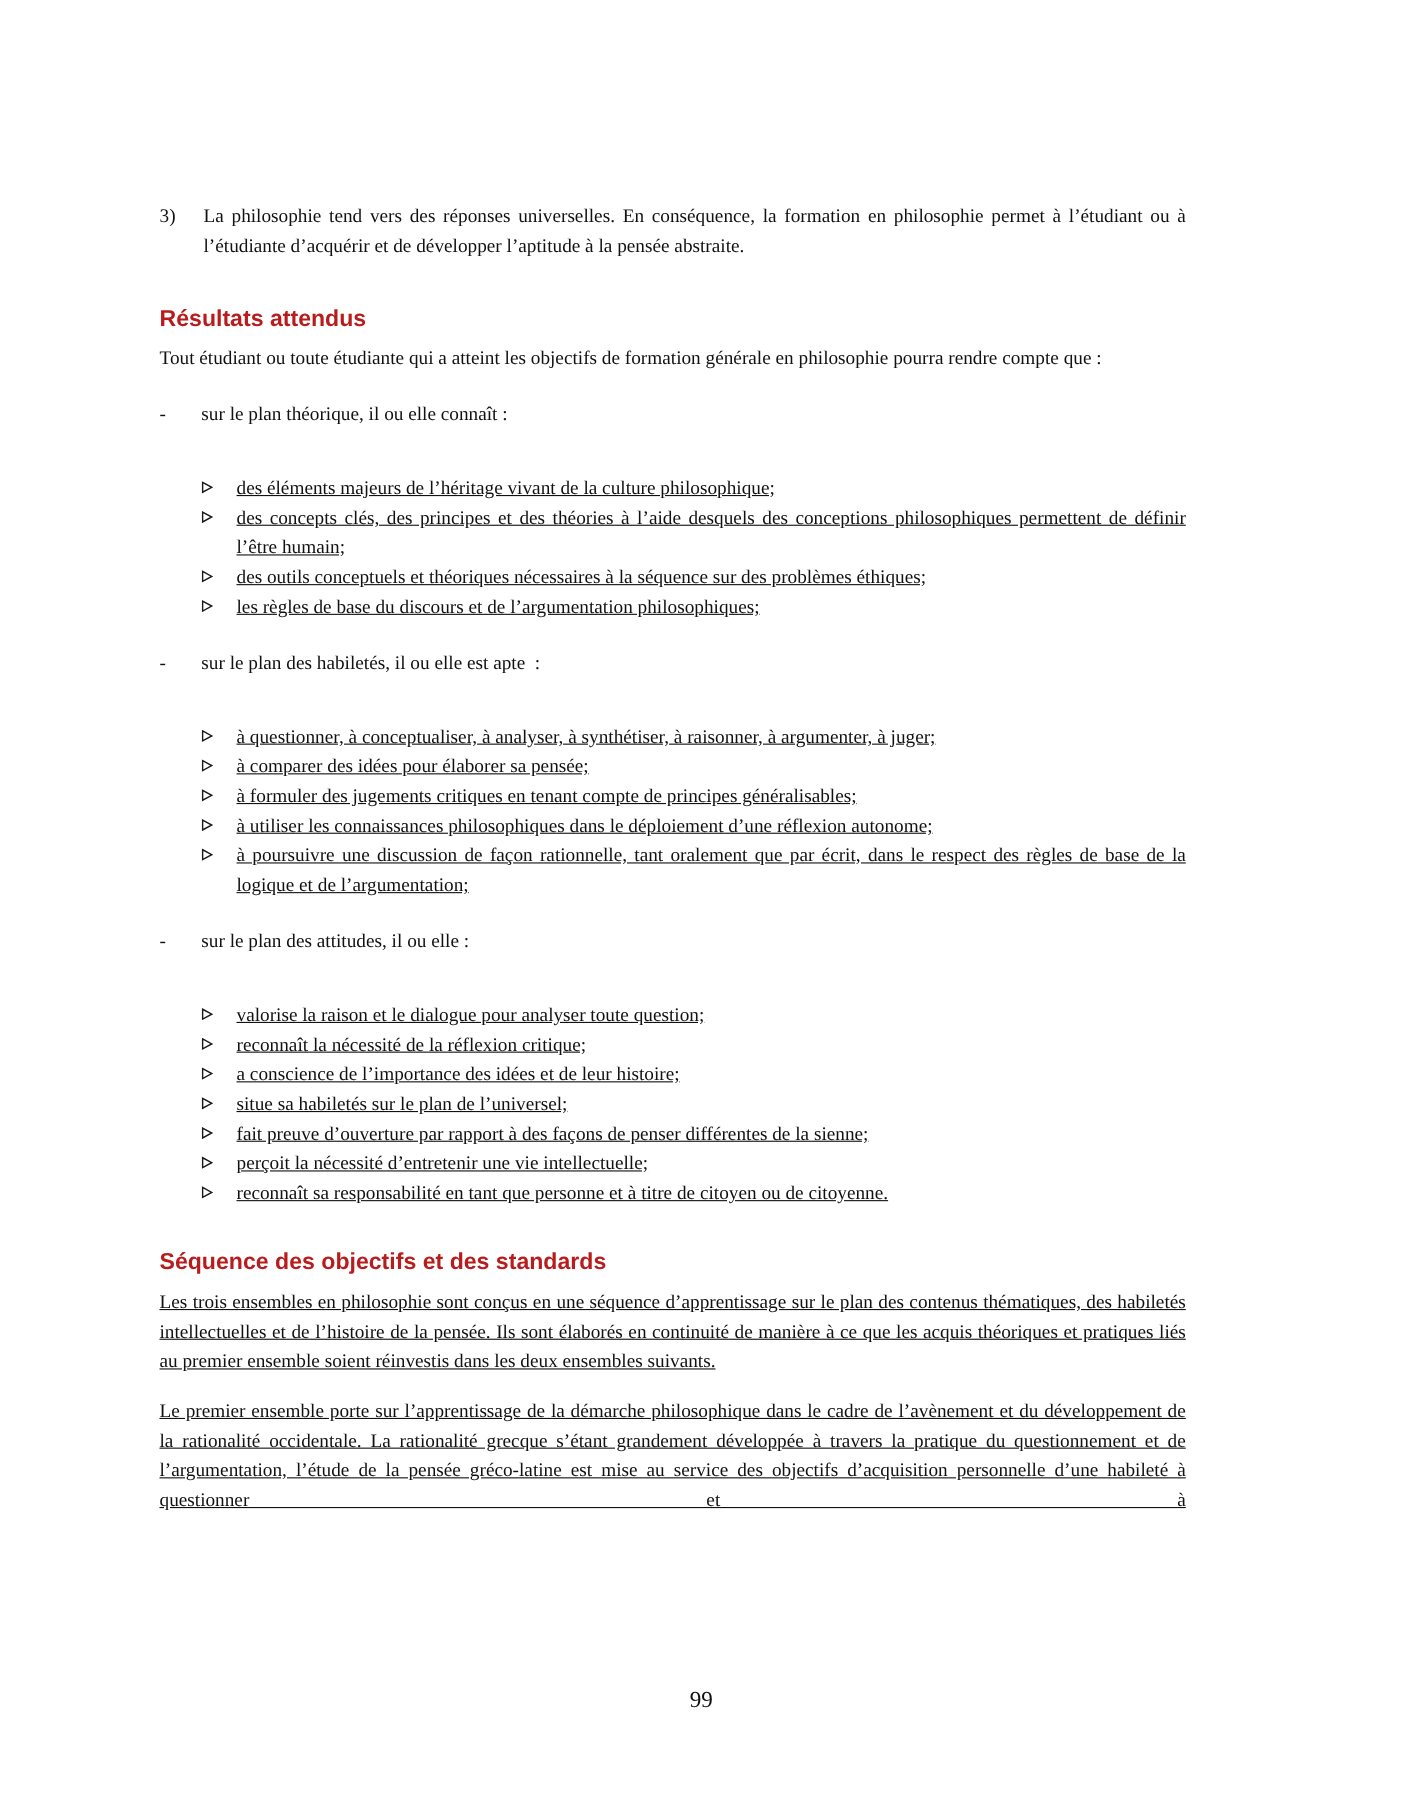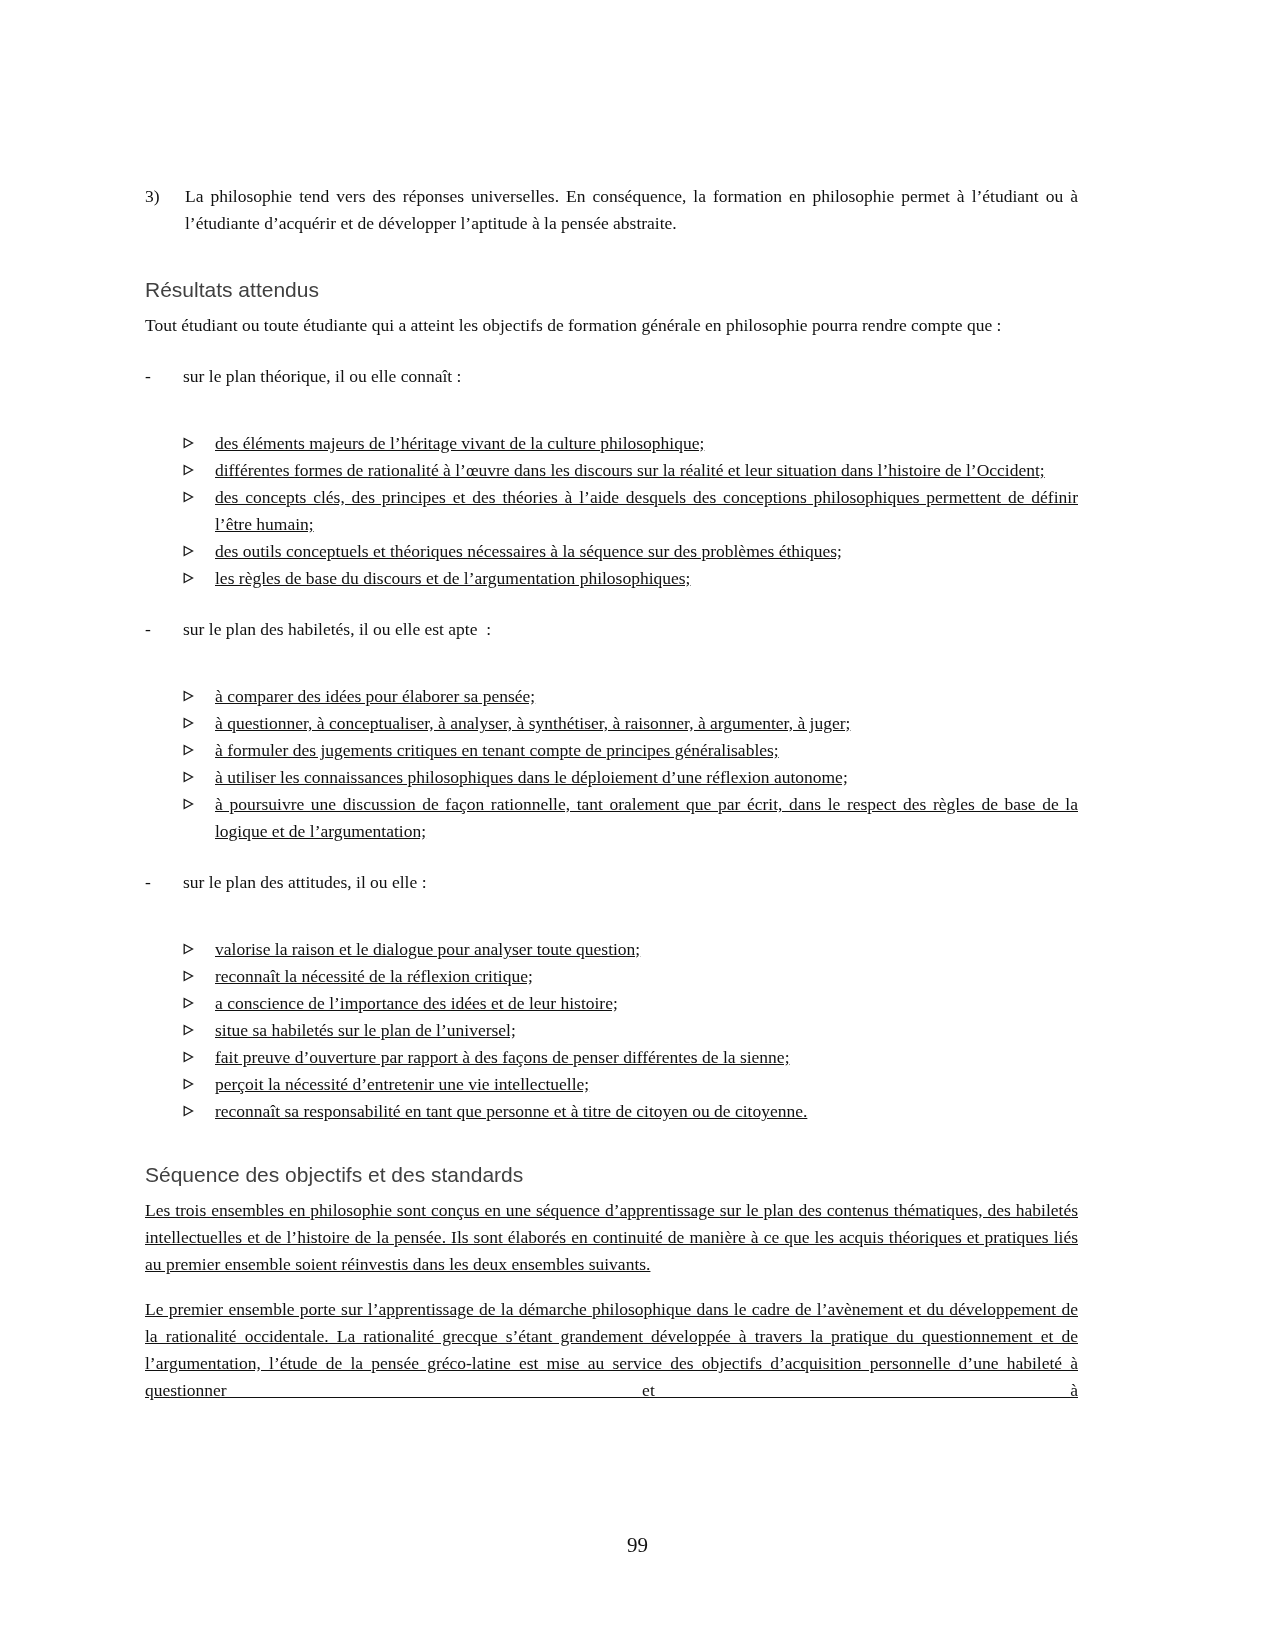--- a/index.html
+++ b/index.html
@@ -21,25 +21,25 @@
   .force-just-last { text-align-last: justify; }
 
   
   .numbered-item { display: flex; }
   .numbered-item .num { flex: 0 0 40px; }
   .numbered-item .txt { flex: 1; text-align: justify; }
 
   
   h2.doc-heading {
     font-family: "Liberation Sans", "DejaVu Sans", sans-serif;
-    font-weight: normal;
+    font-weight: bold;
     font-size: 21px;
     line-height: 24px;
     margin: 41px 0 10px 0;
-    color: #404040;
+    color: #b91c1c;
   }
   h2.doc-heading.second { margin-top: 38px; }
 
   .intro { margin: 0 0 21px 0; }
 
   
   .dash-row { display: flex; margin-top: 24px; }
   .dash-row .dash-marker { flex: 0 0 38px; }
   .dash-row .dash-text { flex: 1; }
 
@@ -91,28 +91,20 @@
           </svg>
         </span>
       <span class="bullet-text">des éléments majeurs de l’héritage vivant de la culture philosophique;</span>
     </div>
     <div class="arrow-row">
       <span class="arrow-marker">
           <svg width="11" height="12" viewBox="0 0 11 12">
             <path d="M1.2 1.5 L9.5 6 L1.2 10.5 Z" fill="none" stroke="#1a1a1a" stroke-width="1.3"></path>
           </svg>
         </span>
-      <span class="bullet-text">différentes formes de rationalité à l’œuvre dans les discours sur la réalité et leur situation dans l’histoire de l’Occident;</span>
-    </div>
-    <div class="arrow-row">
-      <span class="arrow-marker">
-          <svg width="11" height="12" viewBox="0 0 11 12">
-            <path d="M1.2 1.5 L9.5 6 L1.2 10.5 Z" fill="none" stroke="#1a1a1a" stroke-width="1.3"></path>
-          </svg>
-        </span>
       <span class="bullet-text">des concepts clés, des principes et des théories à l’aide desquels des conceptions philosophiques permettent de définir l’être humain;</span>
     </div>
     <div class="arrow-row">
       <span class="arrow-marker">
           <svg width="11" height="12" viewBox="0 0 11 12">
             <path d="M1.2 1.5 L9.5 6 L1.2 10.5 Z" fill="none" stroke="#1a1a1a" stroke-width="1.3"></path>
           </svg>
         </span>
       <span class="bullet-text">des outils conceptuels et théoriques nécessaires à la séquence sur des problèmes éthiques;</span>
     </div>
@@ -130,29 +122,29 @@
     <span class="dash-marker">-</span>
     <span class="dash-text">sur le plan des habiletés, il ou elle est apte&nbsp;&nbsp;:</span>
   </div>
   <div class="arrow-list">
     <div class="arrow-row">
       <span class="arrow-marker">
           <svg width="11" height="12" viewBox="0 0 11 12">
             <path d="M1.2 1.5 L9.5 6 L1.2 10.5 Z" fill="none" stroke="#1a1a1a" stroke-width="1.3"></path>
           </svg>
         </span>
+      <span class="bullet-text">à questionner, à conceptualiser, à analyser, à synthétiser, à raisonner, à argumenter, à juger;</span>
+    </div>
+    <div class="arrow-row">
+      <span class="arrow-marker">
+          <svg width="11" height="12" viewBox="0 0 11 12">
+            <path d="M1.2 1.5 L9.5 6 L1.2 10.5 Z" fill="none" stroke="#1a1a1a" stroke-width="1.3"></path>
+          </svg>
+        </span>
       <span class="bullet-text">à comparer des idées pour élaborer sa pensée;</span>
-    </div>
-    <div class="arrow-row">
-      <span class="arrow-marker">
-          <svg width="11" height="12" viewBox="0 0 11 12">
-            <path d="M1.2 1.5 L9.5 6 L1.2 10.5 Z" fill="none" stroke="#1a1a1a" stroke-width="1.3"></path>
-          </svg>
-        </span>
-      <span class="bullet-text">à questionner, à conceptualiser, à analyser, à synthétiser, à raisonner, à argumenter, à juger;</span>
     </div>
     <div class="arrow-row">
       <span class="arrow-marker">
           <svg width="11" height="12" viewBox="0 0 11 12">
             <path d="M1.2 1.5 L9.5 6 L1.2 10.5 Z" fill="none" stroke="#1a1a1a" stroke-width="1.3"></path>
           </svg>
         </span>
       <span class="bullet-text">à formuler des jugements critiques en tenant compte de principes généralisables;</span>
     </div>
     <div class="arrow-row">

